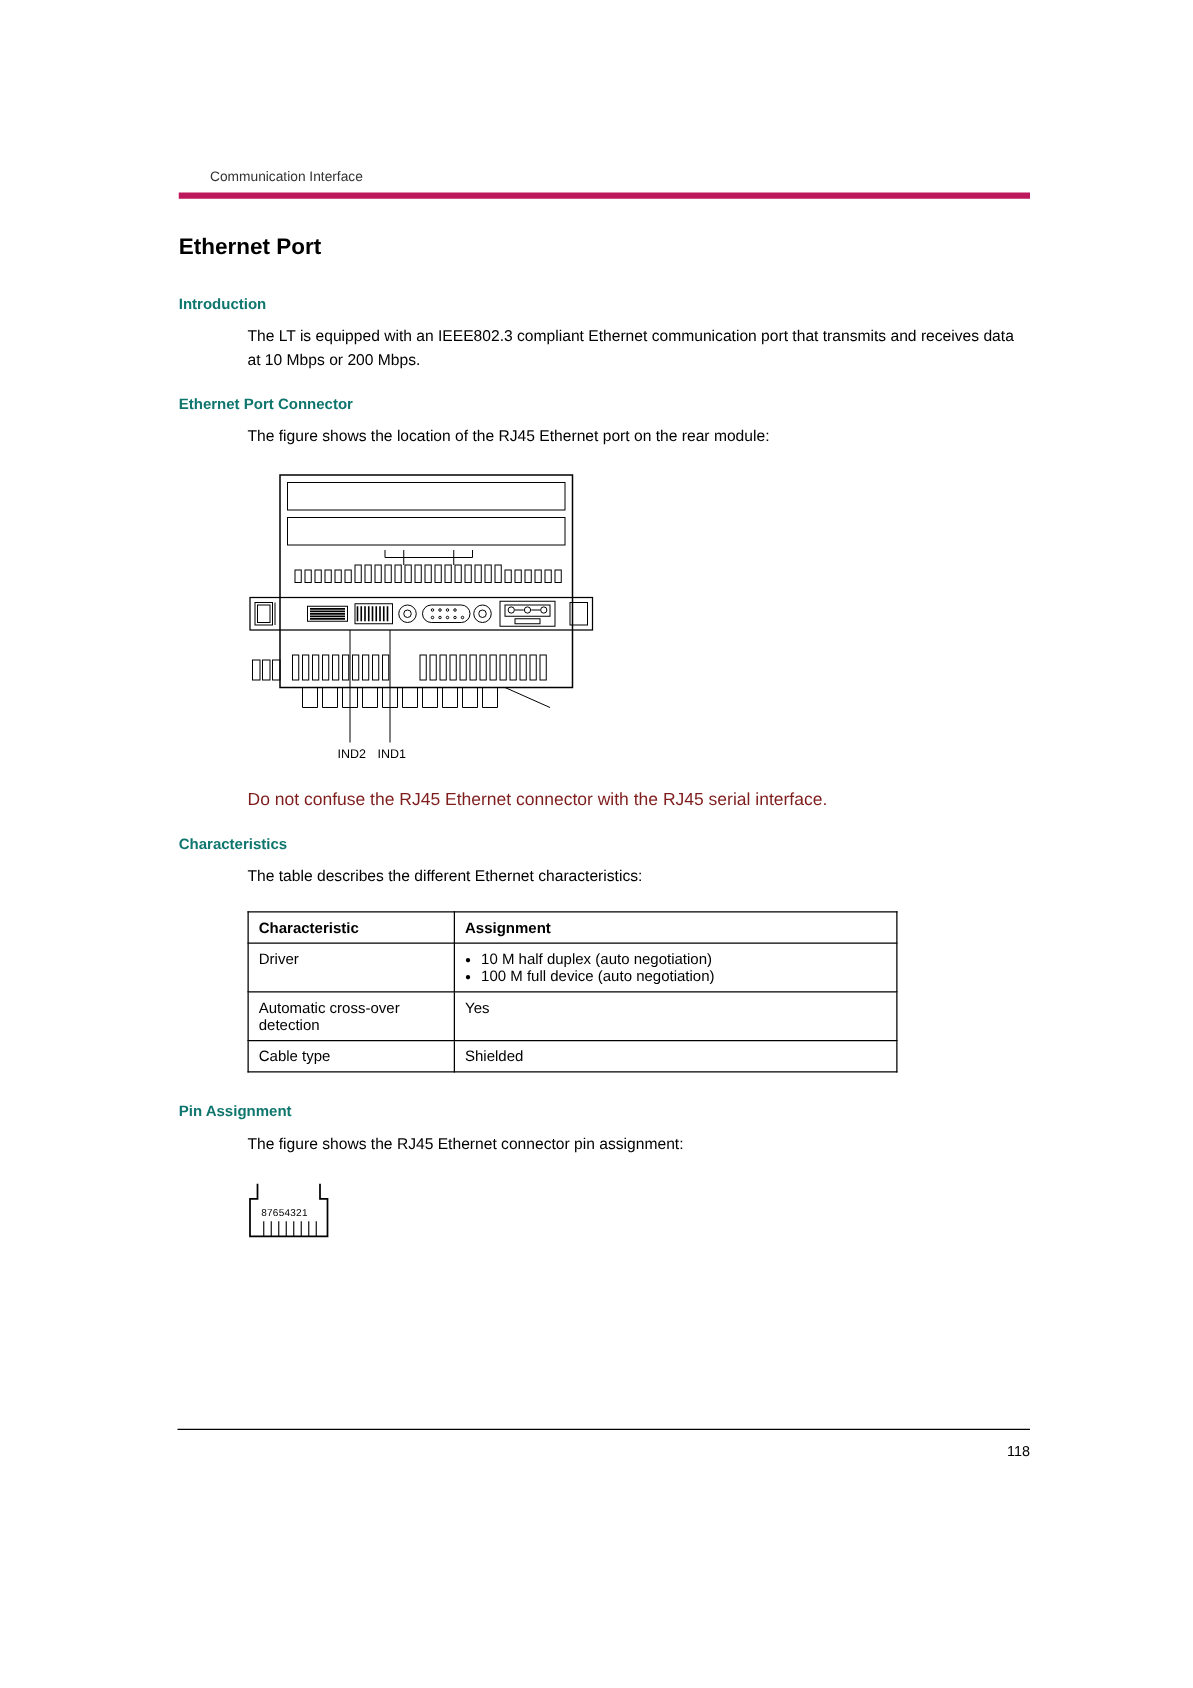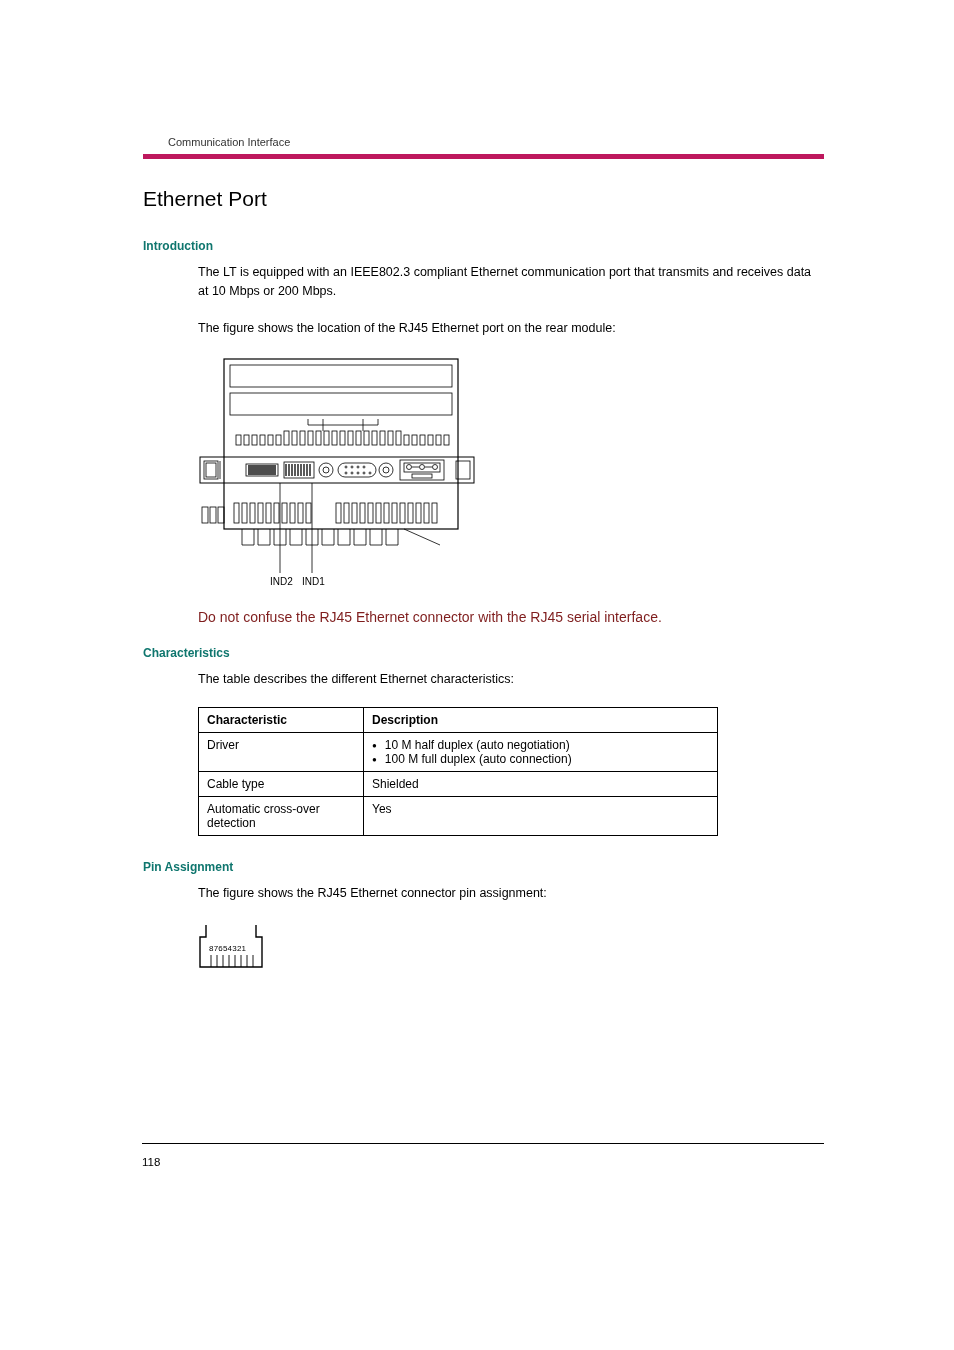--- a/index.html
+++ b/index.html
@@ -19,22 +19,22 @@
     }
     .header-band {
       font-size: 11px;
       color: #333;
       padding-left: 25px;
       padding-bottom: 6px;
       border-bottom: 5px solid #be185d;
       margin-bottom: 28px;
     }
     .main-title {
-      font-size: 21px;
-      font-weight: normal;
+      font-size: 18px;
+      font-weight: bold;
       color: #000;
       margin-bottom: 28px;
     }
     .section-heading {
       font-size: 12px;
       font-weight: bold;
       color: #0f766e;
       margin-bottom: 10px;
     }
     .body-text {
@@ -90,20 +90,21 @@
       margin-right: 8px;
       vertical-align: middle;
     }
     .footer {
       position: absolute;
       bottom: 180px;
       left: 142px;
       right: 130px;
       border-top: 1px solid #000;
       padding-top: 8px;
+      text-align: right;
     }
     .page-num {
       font-size: 11.5px;
       color: #000;
     }
     .sec-block {
       margin-bottom: 18px;
     }
   </style>
 </head>
@@ -112,20 +113,21 @@
 <div class="page-content">
   <div class="header-band">Communication Interface</div>
   <div class="main-title">Ethernet Port</div>
 
   <div class="sec-block">
     <div class="section-heading">Introduction</div>
     <div class="body-text">The LT is equipped with an IEEE802.3 compliant Ethernet communication port that transmits and receives data at 10 Mbps or 200 Mbps.</div>
   </div>
 
   <div class="sec-block">
+    <div class="section-heading">Ethernet Port Connector</div>
     <div class="body-text">The figure shows the location of the RJ45 Ethernet port on the rear module:</div>
 
     <div class="figure-container">
       <svg width="280" height="232" viewBox="0 0 280 232">
         <rect x="26" y="4" width="234" height="170" fill="none" stroke="#000" stroke-width="1.2"></rect>
         <rect x="32" y="10" width="222" height="22" fill="none" stroke="#000" stroke-width="0.8"></rect>
         <rect x="32" y="38" width="222" height="22" fill="none" stroke="#000" stroke-width="0.8"></rect>
 
         <g stroke="#000" stroke-width="0.8" fill="none">
           <rect x="38" y="80" width="5" height="10"></rect>
@@ -265,40 +267,40 @@
   </div>
 
   <div class="sec-block">
     <div class="section-heading">Characteristics</div>
     <div class="body-text">The table describes the different Ethernet characteristics:</div>
     <div class="table-container">
       <table class="char-table">
         <thead>
           <tr>
             <th class="col-char">Characteristic</th>
-            <th>Description</th>
+            <th>Assignment</th>
           </tr>
         </thead>
         <tbody>
           <tr>
             <td>Driver</td>
             <td>
               <ul class="bullets">
                 <li>10 M half duplex (auto negotiation)</li>
-                <li>100 M full duplex (auto connection)</li>
+                <li>100 M full device (auto negotiation)</li>
               </ul>
             </td>
           </tr>
           <tr>
+            <td>Automatic cross-over detection</td>
+            <td>Yes</td>
+          </tr>
+          <tr>
             <td>Cable type</td>
             <td>Shielded</td>
-          </tr>
-          <tr>
-            <td>Automatic cross-over detection</td>
-            <td>Yes</td>
           </tr>
         </tbody>
       </table>
     </div>
   </div>
 
   <div class="sec-block">
     <div class="section-heading">Pin Assignment</div>
     <div class="body-text">The figure shows the RJ45 Ethernet connector pin assignment:</div>
     <div class="figure-container">

